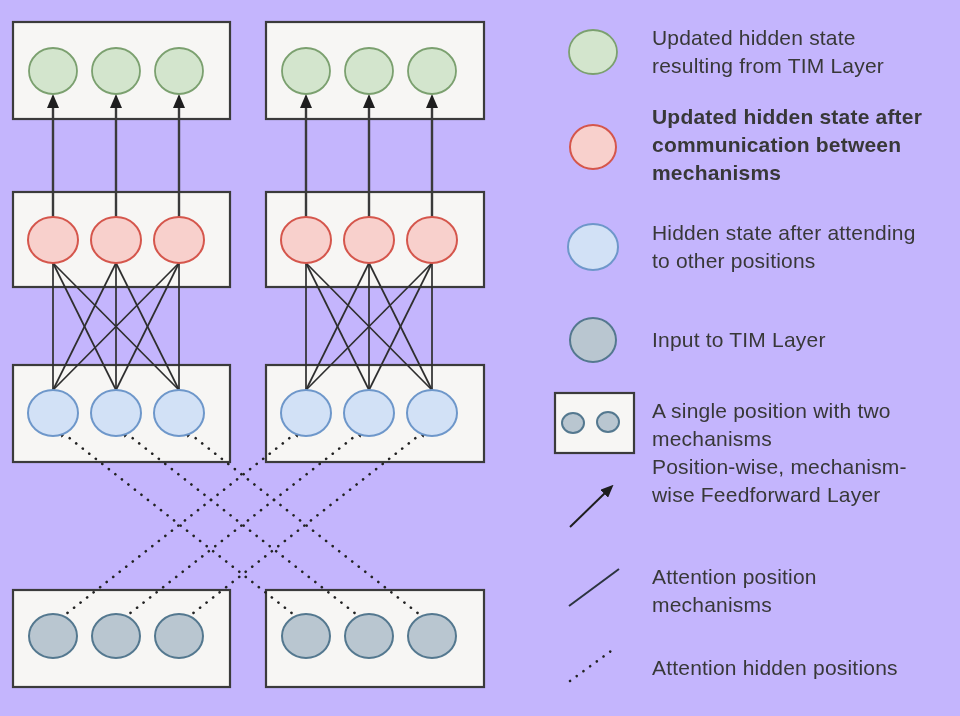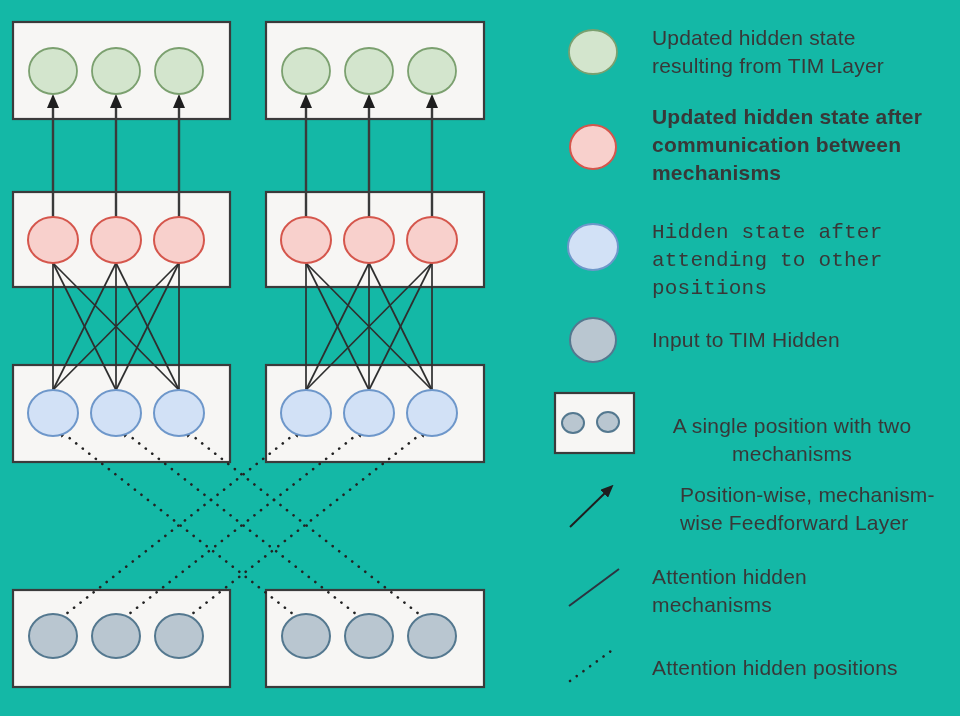--- a/index.html
+++ b/index.html
@@ -1,40 +1,40 @@
 <!DOCTYPE html>
 <html><head>
 <meta charset="utf-8">
 <style>
   html,body{margin:0;padding:0;}
   body{width:960px;height:716px;overflow:hidden;
        font-family:"Liberation Sans", sans-serif;}
-  .stage{position:relative;width:960px;height:716px;background:#14b8a6;}
+  .stage{position:relative;width:960px;height:716px;background:#c4b5fd;}
   svg{position:absolute;left:0;top:0;}
 
   
   .box{fill:#f7f6f4;stroke:#3b3b3b;stroke-width:2.2;}
   .node-green{fill:#d3e5cd;stroke:#7ba06f;stroke-width:1.8;}
   .node-red{fill:#f8d0cc;stroke:#d5564c;stroke-width:2;}
   .node-blue{fill:#d2e1f6;stroke:#6e97ca;stroke-width:2;}
   .node-gray{fill:#b9c6d0;stroke:#54788f;stroke-width:2;}
   .ff-arrow{stroke:#3a3a3a;stroke-width:2.4;}
   .mech-edge{stroke:#2e2e2e;stroke-width:1.7;}
   .pos-edge{stroke:#222222;stroke-width:2.6;stroke-dasharray:0.1 8.2;stroke-linecap:round;}
   .legend-line{stroke:#2c3440;stroke-width:2;}
 
   
   .legend-label{position:absolute;left:652px;color:#383838;font-size:21px;
                 line-height:28px;letter-spacing:0.2px;}
   .li1{top:24px;max-width:255px;}
   .li2{top:103px;max-width:280px;font-weight:bold;}
-  .li3{top:219px;max-width:275px;font-family:Liberation Mono, monospace;}
+  .li3{top:219px;max-width:275px;}
   .li4{top:326px;max-width:330px;}
-  .li5{top:412px;max-width:280px;text-align:center;}
-  .li6{top:481px;max-width:280px;margin-left:28px;}
+  .li5{top:397px;max-width:280px;}
+  .li6{top:453px;max-width:280px;}
   .li7{top:563px;max-width:200px;}
   .li8{top:654px;max-width:330px;}
 </style>
 </head>
 <body>
 
 <div class="stage">
 
   <svg width="960" height="716" viewBox="0 0 960 716">
     <defs>
@@ -144,20 +144,20 @@
       <line x1="570" y1="527" x2="606" y2="492" stroke="#1e1e1e" stroke-width="2" marker-end="url(#ah-mid)"></line>
       <line class="legend-line" x1="569" y1="606" x2="619" y2="569"></line>
       <line class="pos-edge" x1="570" y1="681" x2="611" y2="651"></line>
     </g>
   </svg>
 
   <div>
     <div class="legend-label li1">Updated hidden state resulting from TIM Layer</div>
     <div class="legend-label li2">Updated hidden state after communication between mechanisms</div>
     <div class="legend-label li3">Hidden state after attending to other positions</div>
-    <div class="legend-label li4">Input to TIM Hidden</div>
+    <div class="legend-label li4">Input to TIM Layer</div>
     <div class="legend-label li5">A single position with two mechanisms</div>
     <div class="legend-label li6">Position-wise, mechanism-wise Feedforward Layer</div>
-    <div class="legend-label li7">Attention hidden mechanisms</div>
+    <div class="legend-label li7">Attention position mechanisms</div>
     <div class="legend-label li8">Attention hidden positions</div>
   </div>
 
 </div>
 
 </body></html>

